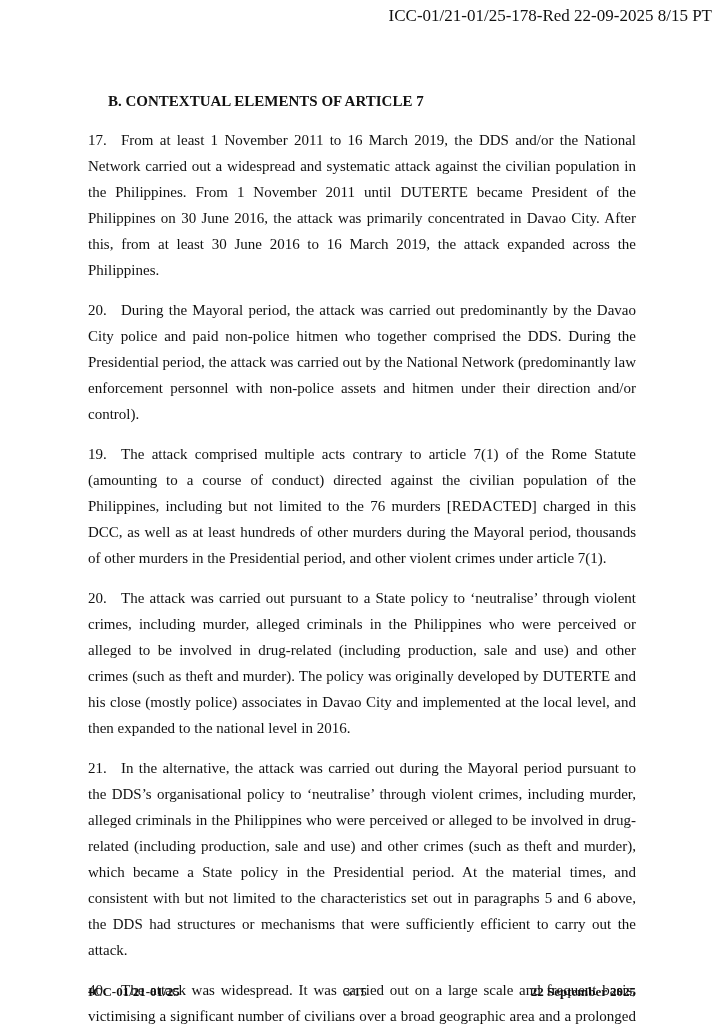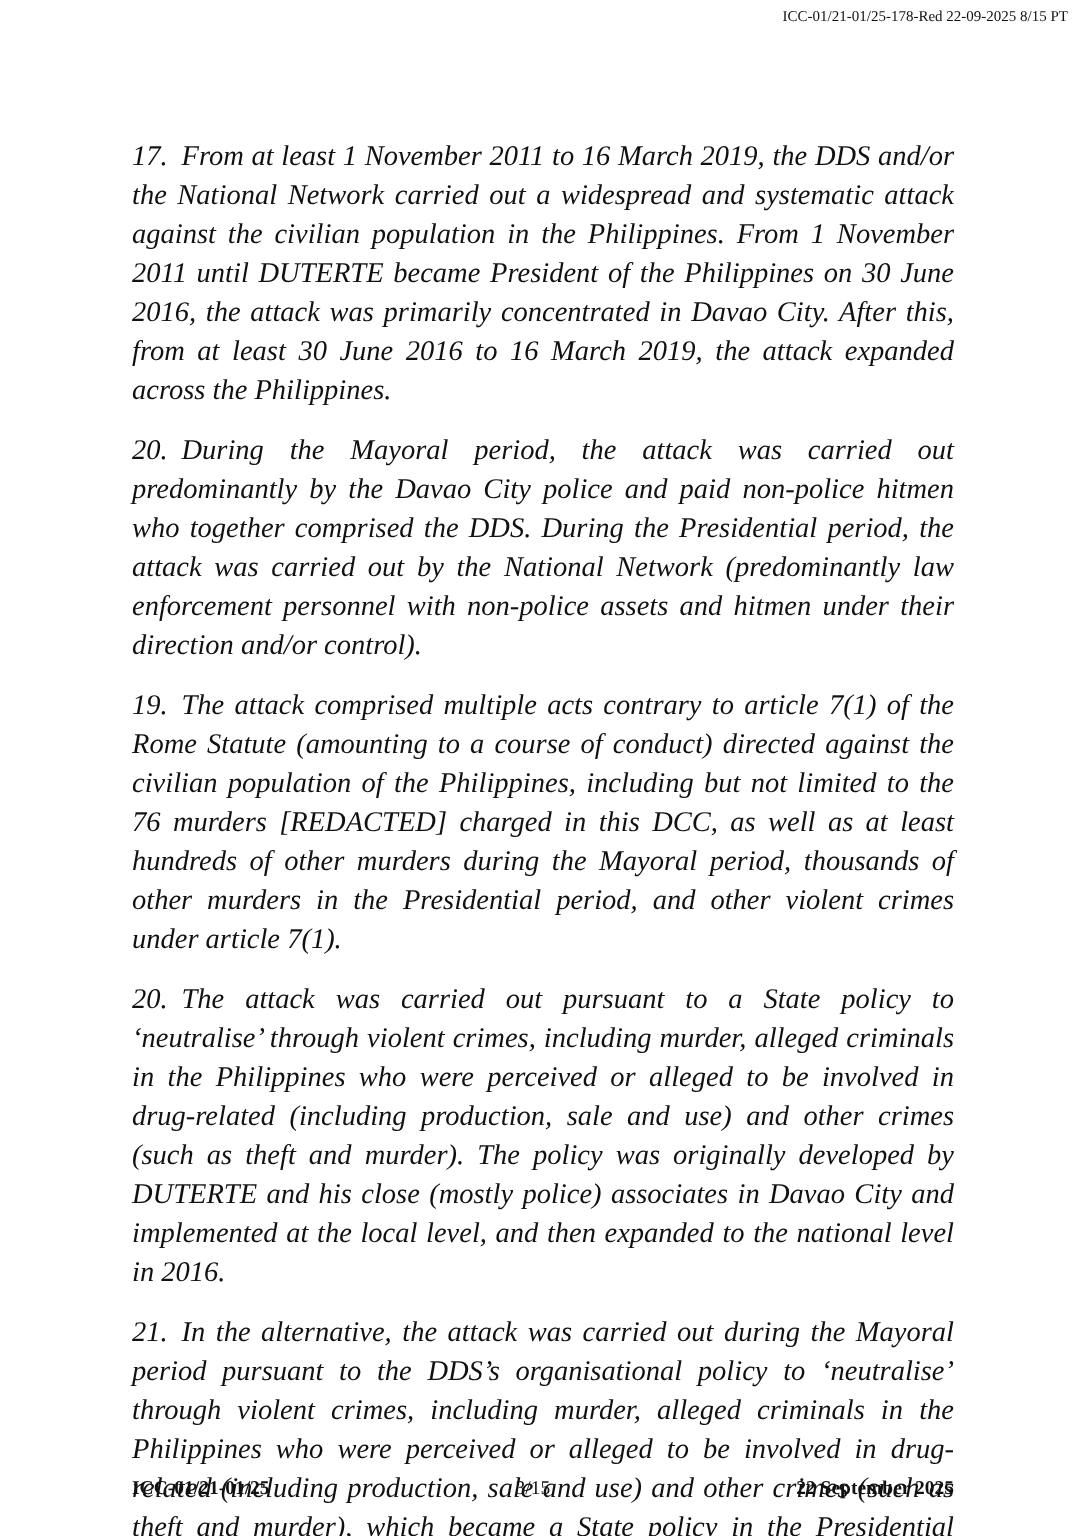--- a/index.html
+++ b/index.html
@@ -3,47 +3,47 @@
 <meta charset="utf-8">
 <style>
   html, body { margin: 0; padding: 0; background: #ffffff; }
   body {
     width: 724px; height: 1024px; position: relative; overflow: hidden;
     font-family: "Liberation Serif", "DejaVu Serif", serif;
     color: #111111;
   }
   .header-stamp {
     position: absolute; top: 6px; right: 12px;
-    font-size: 10px; letter-spacing: 0;
+    font-size: 17px; letter-spacing: 0;
   }
   .content {
     position: absolute; left: 88px; top: 92px; width: 548px;
   }
   .section-heading {
     font-weight: bold; font-size: 15px; margin: 0 0 17px 20px;
     line-height: 18px;
   }
   .para {
-    font-size: 19px; line-height: 26px; text-align: justify;
+    font-size: 15px; line-height: 26px; text-align: justify;
     margin: 0 0 14px 0;
-    font-style: italic;
   }
   .para .num { display: inline-block; width: 33px; }
   .footer {
     position: absolute; top: 984px; left: 88px; width: 548px;
     font-size: 13px; display: flex; justify-content: space-between; align-items: center;
   }
   .footer .bold { font-weight: bold; }
 </style>
 </head>
 <body>
 
 <div class="header-stamp">ICC-01/21-01/25-178-Red 22-09-2025 8/15 PT</div>
 
 <div class="content">
+  <div class="section-heading">B.  CONTEXTUAL ELEMENTS OF ARTICLE 7</div>
 
   <p class="para">
     <span class="num">17.</span><span>From at least 1 November 2011 to 16 March 2019, the DDS and/or the National Network carried out a widespread and systematic attack against the civilian population in the Philippines. From 1 November 2011 until DUTERTE became President of the Philippines on 30 June 2016, the attack was primarily concentrated in Davao City. After this, from at least 30 June 2016 to 16 March 2019, the attack expanded across the Philippines.</span>
   </p>
   <p class="para">
     <span class="num">20.</span><span>During the Mayoral period, the attack was carried out predominantly by the Davao City police and paid non-police hitmen who together comprised the DDS. During the Presidential period, the attack was carried out by the National Network (predominantly law enforcement personnel with non-police assets and hitmen under their direction and/or control).</span>
   </p>
   <p class="para">
     <span class="num">19.</span><span>The attack comprised multiple acts contrary to article 7(1) of the Rome Statute (amounting to a course of conduct) directed against the civilian population of the Philippines, including but not limited to the 76 murders [REDACTED] charged in this DCC, as well as at least hundreds of other murders during the Mayoral period, thousands of other murders in the Presidential period, and other violent crimes under article 7(1).</span>
   </p>

